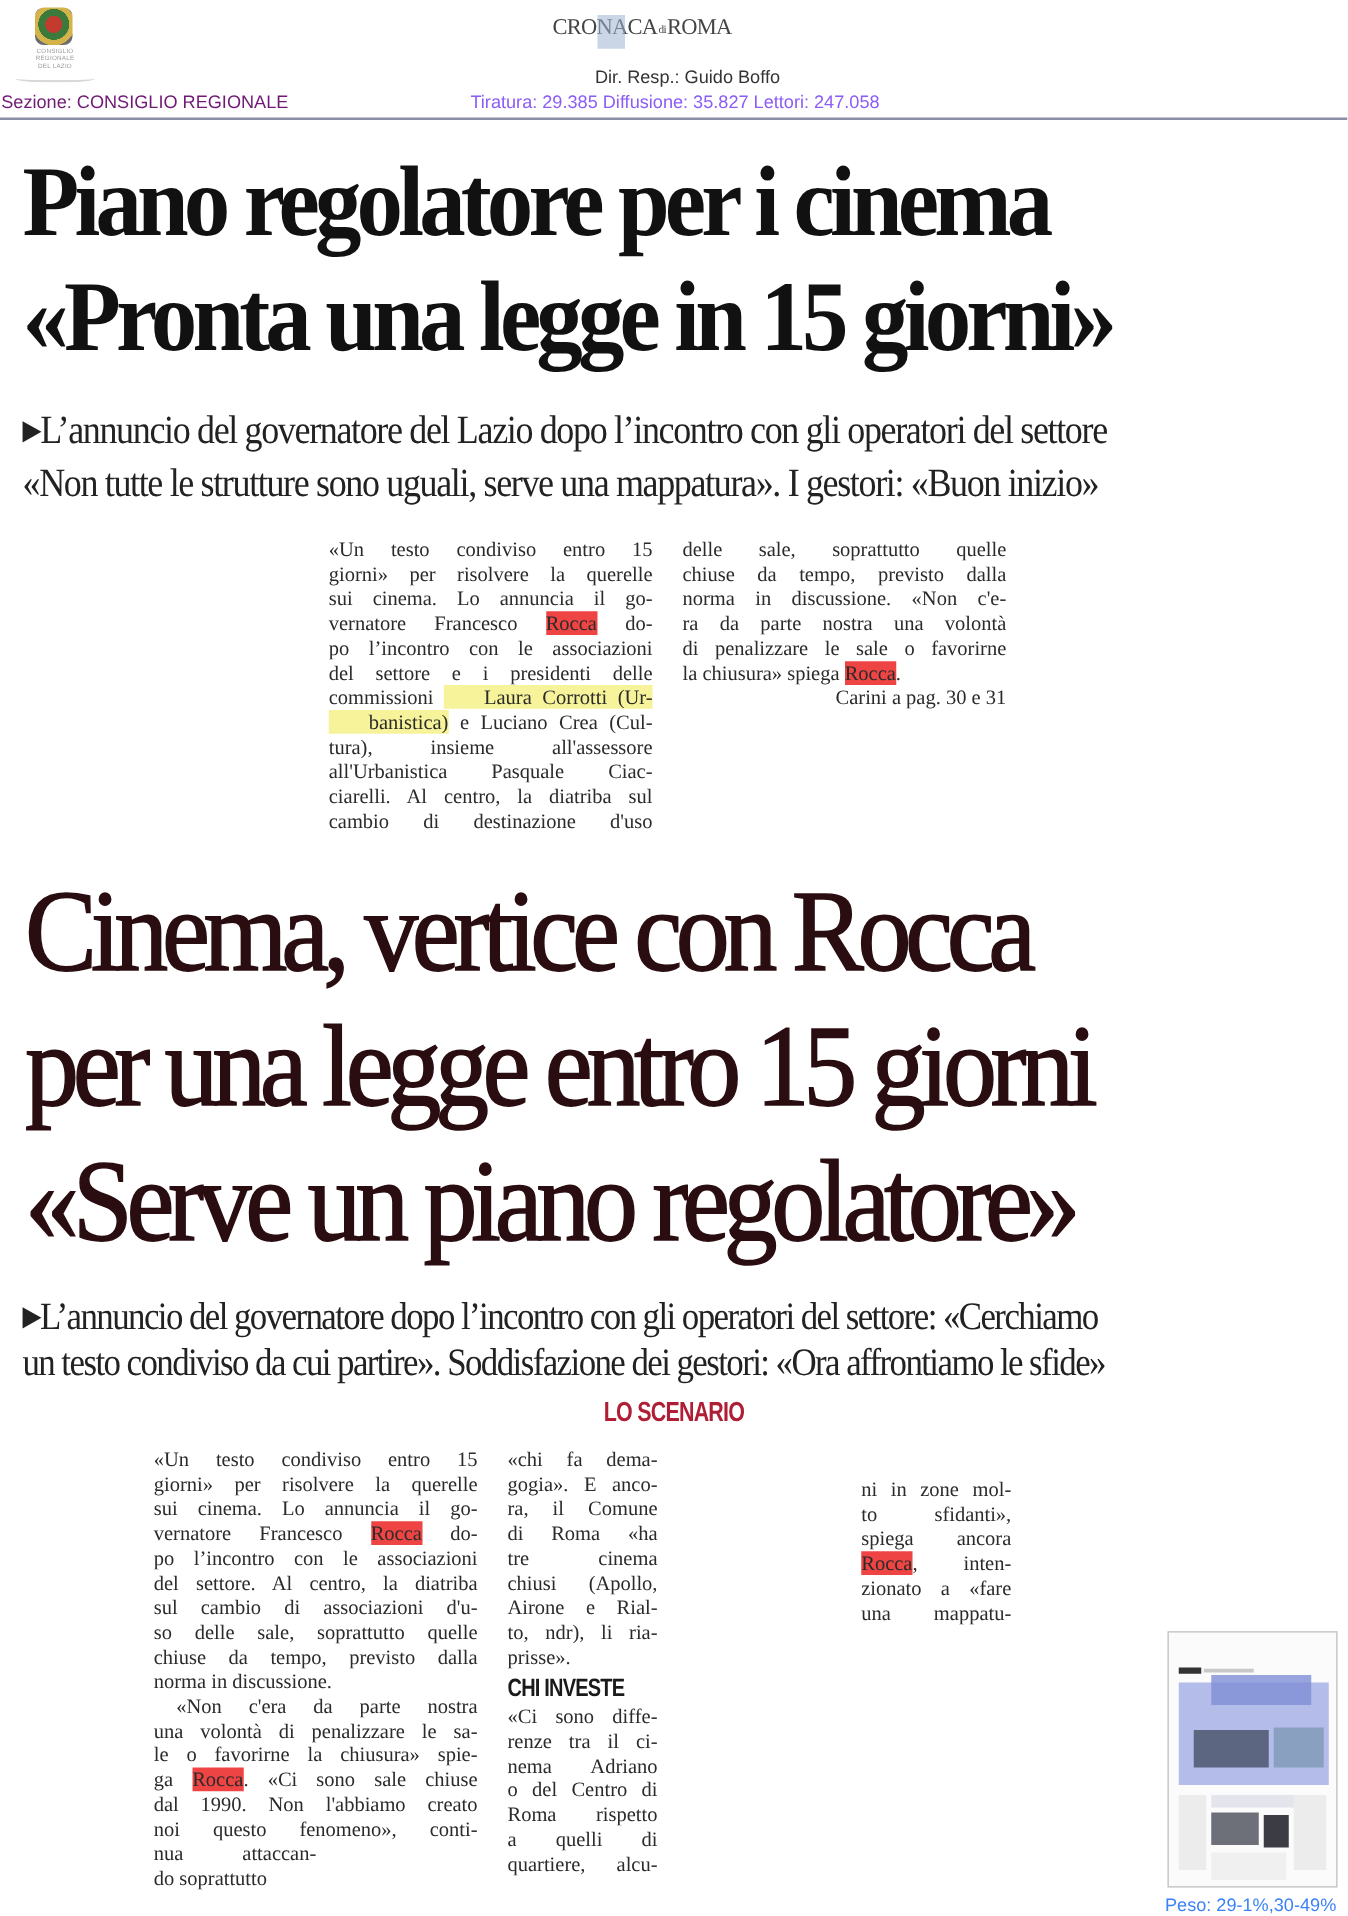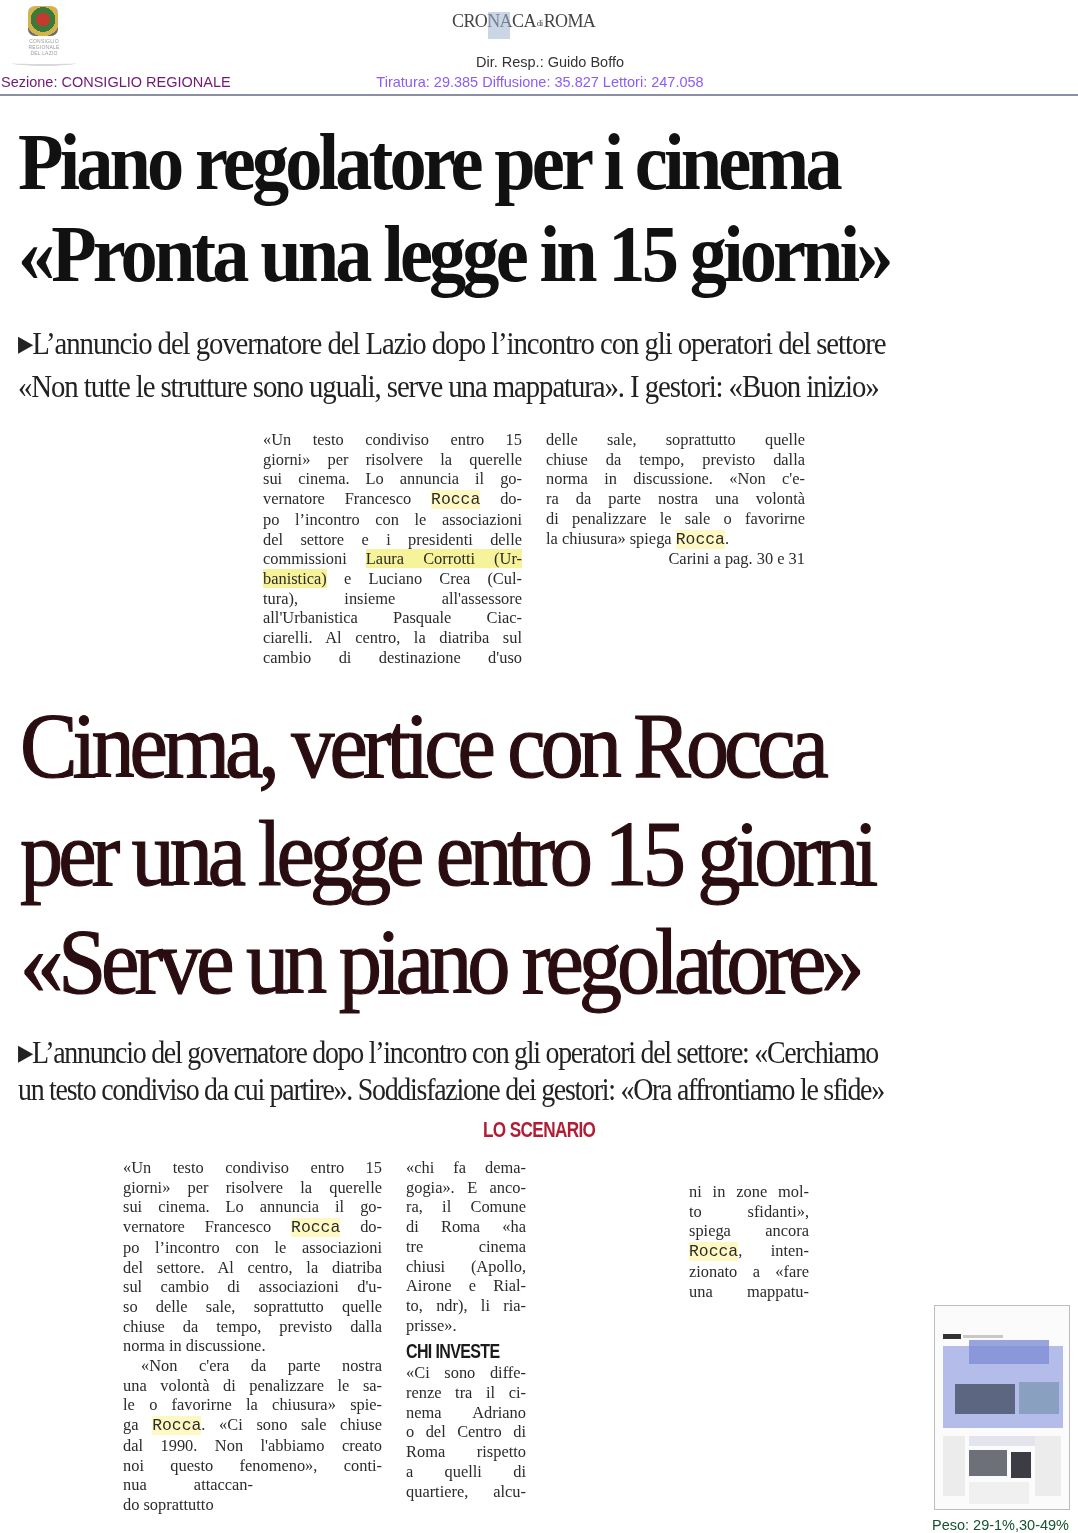--- a/index.html
+++ b/index.html
@@ -8,42 +8,42 @@
 
   
   .hdr { position: absolute; left: 0; top: 0; width: 1078px; height: 96px; border-bottom: 2px solid #8a8fa6; }
   .logo-crest { position: absolute; left: 28px; top: 6px; width: 30px; height: 30px; border-radius: 7px;
     background: radial-gradient(circle at 50% 45%, #c23b2e 0 30%, #3b7a3a 31% 55%, #d4b34a 56% 75%, #6c6c6c 76%); }
   .logo-text { position: absolute; left: 22px; top: 38px; width: 44px; font: 5px "Liberation Sans", sans-serif;
     color: #9a9a9a; text-align: center; line-height: 6px; letter-spacing: 0.2px; }
   .logo-swoosh { position: absolute; left: 12px; top: 60px; width: 64px; height: 6px; border-bottom: 2px solid #d8d8d8; border-radius: 0 0 50% 50%; }
   .sezione { position: absolute; left: 1px; top: 74px; font: 14.5px "Liberation Sans", sans-serif; color: #701a75; }
 
-  .masthead { position: absolute; left: 452px; top: 11px; font: 18px "Liberation Serif", serif; color: #444; letter-spacing: -0.6px; }
+  .masthead { position: absolute; left: 442px; top: 11px; font: 18px "Liberation Serif", serif; color: #444; letter-spacing: -0.6px; }
   .masthead .ce { display: inline-block; position: relative; }
   .masthead .ce-box { position: absolute; left: 36px; top: 1px; width: 22px; height: 27px; background: #9fb4cf; opacity: 0.55; }
   .masthead .di { font-size: 9px; vertical-align: 1px; margin: 0 1px; }
   .dir-resp { position: absolute; left: 360px; width: 380px; top: 54px; text-align: center; font: 14.5px "Liberation Sans", sans-serif; color: #333; }
   .tiratura { position: absolute; left: 340px; width: 400px; top: 74px; text-align: center; font: 14.5px "Liberation Sans", sans-serif; color: #8b5cf6; }
 
   .edizione { position: absolute; right: 1px; top: 35px; text-align: right; font: 14.5px/19.5px "Liberation Sans", sans-serif; color: #333; }
 
   
   .h1a { position: absolute; left: 18px; top: 116px; width: 1060px; font: bold 80px/92px "Liberation Serif", serif;
     color: #111; letter-spacing: -4.2px; transform-origin: left top; transform: scaleX(0.93); white-space: nowrap; }
   .sub1 { position: absolute; left: 18px; top: 322px; width: 1060px; font: 32px/42px "Liberation Serif", serif; color: #222;
     letter-spacing: -1.2px; white-space: nowrap; transform-origin: left top; transform: scaleX(0.9); }
   .sub1 .tri, .sub2 .tri { font-size: 22px; vertical-align: 3px; }
 
   .col { position: absolute; font: 16.4px/19.7px "Liberation Serif", serif; color: #2b2b2b; text-align: justify; }
   .col .line { display: block; text-align: justify; text-align-last: justify; white-space: nowrap; }
   .col .line.last { text-align-last: left; }
   .col .line.right { text-align: right; text-align-last: right; }
-  .hl-blue { background: #fef9c3; font-family: Liberation Mono, monospace; }
-  .hl-yellow { background: #f6f39a; }
+  .hl-blue { background: #ef4444; }
+  .hl-yellow { background: #f6f39a; padding-left: 32px; }
   .bold { font-weight: normal; }
 
   .c1a { left: 263px; top: 430px; width: 259px; }
   .c1b { left: 546px; top: 430px; width: 259px; }
 
   
   .h2a { position: absolute; left: 20px; top: 692px; width: 1100px; font: 93px/108px "Liberation Serif", serif;
     color: #2a0d10; letter-spacing: -5.5px; transform-origin: left top; transform: scaleX(0.93); white-space: nowrap;
     -webkit-text-stroke: 1.2px #2a0d10; }
   .sub2 { position: absolute; left: 18px; top: 1034px; width: 1080px; font: 31px/37px "Liberation Serif", serif; color: #222;
@@ -55,21 +55,21 @@
   .c2a { left: 123px; top: 1158px; width: 259px; }
   .c2b { left: 406px; top: 1158px; width: 120px; }
   .c2c { left: 689px; top: 1158px; width: 120px; margin-top: 24px; }
   .subhead { display: block; font: bold 20px/24px "Liberation Sans", sans-serif; color: #1a1a1a; letter-spacing: -0.8px;
     transform-origin: left top; transform: scaleX(0.8); white-space: nowrap; margin-top: 4px; }
   .indent { padding-left: 18px; }
 
   
   .thumb { position: absolute; left: 934px; top: 1305px; width: 136px; height: 205px; border: 1px solid #bdbdbd; background: #fbfbfb; }
   .thumb .blk { position: absolute; }
-  .peso { position: absolute; right: 9px; top: 1517px; font: 14.5px "Liberation Sans", sans-serif; color: #14532d; }
+  .peso { position: absolute; right: 9px; top: 1517px; font: 14.5px "Liberation Sans", sans-serif; color: #3b82f6; }
 </style>
 </head>
 <body>
 
 <div class="hdr">
   <div class="logo-crest"></div>
   <div class="logo-text">
     <div>CONSIGLIO</div>
     <div>REGIONALE</div>
     <div>DEL LAZIO</div>

